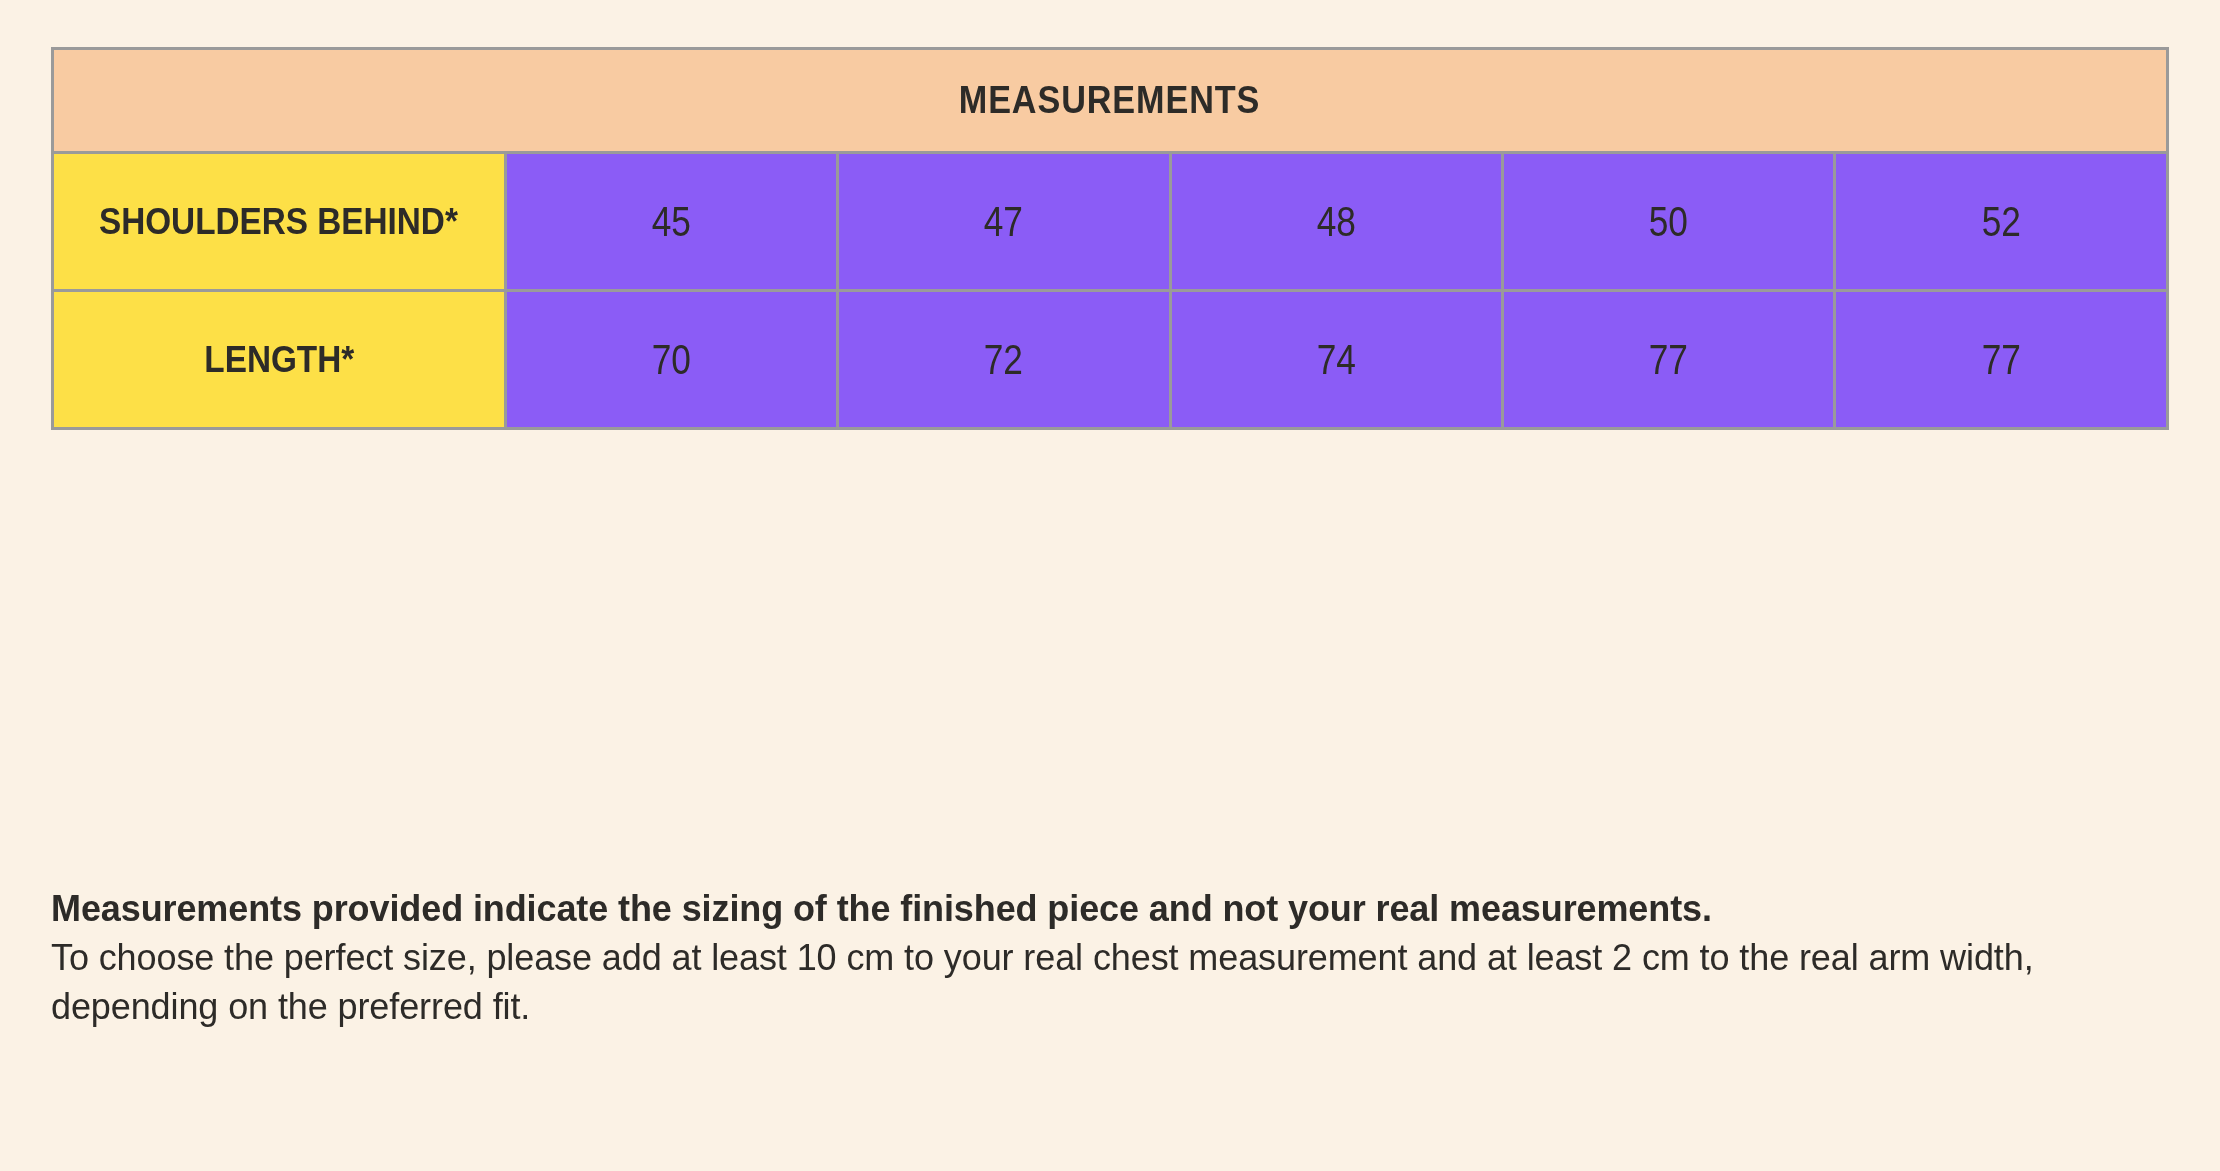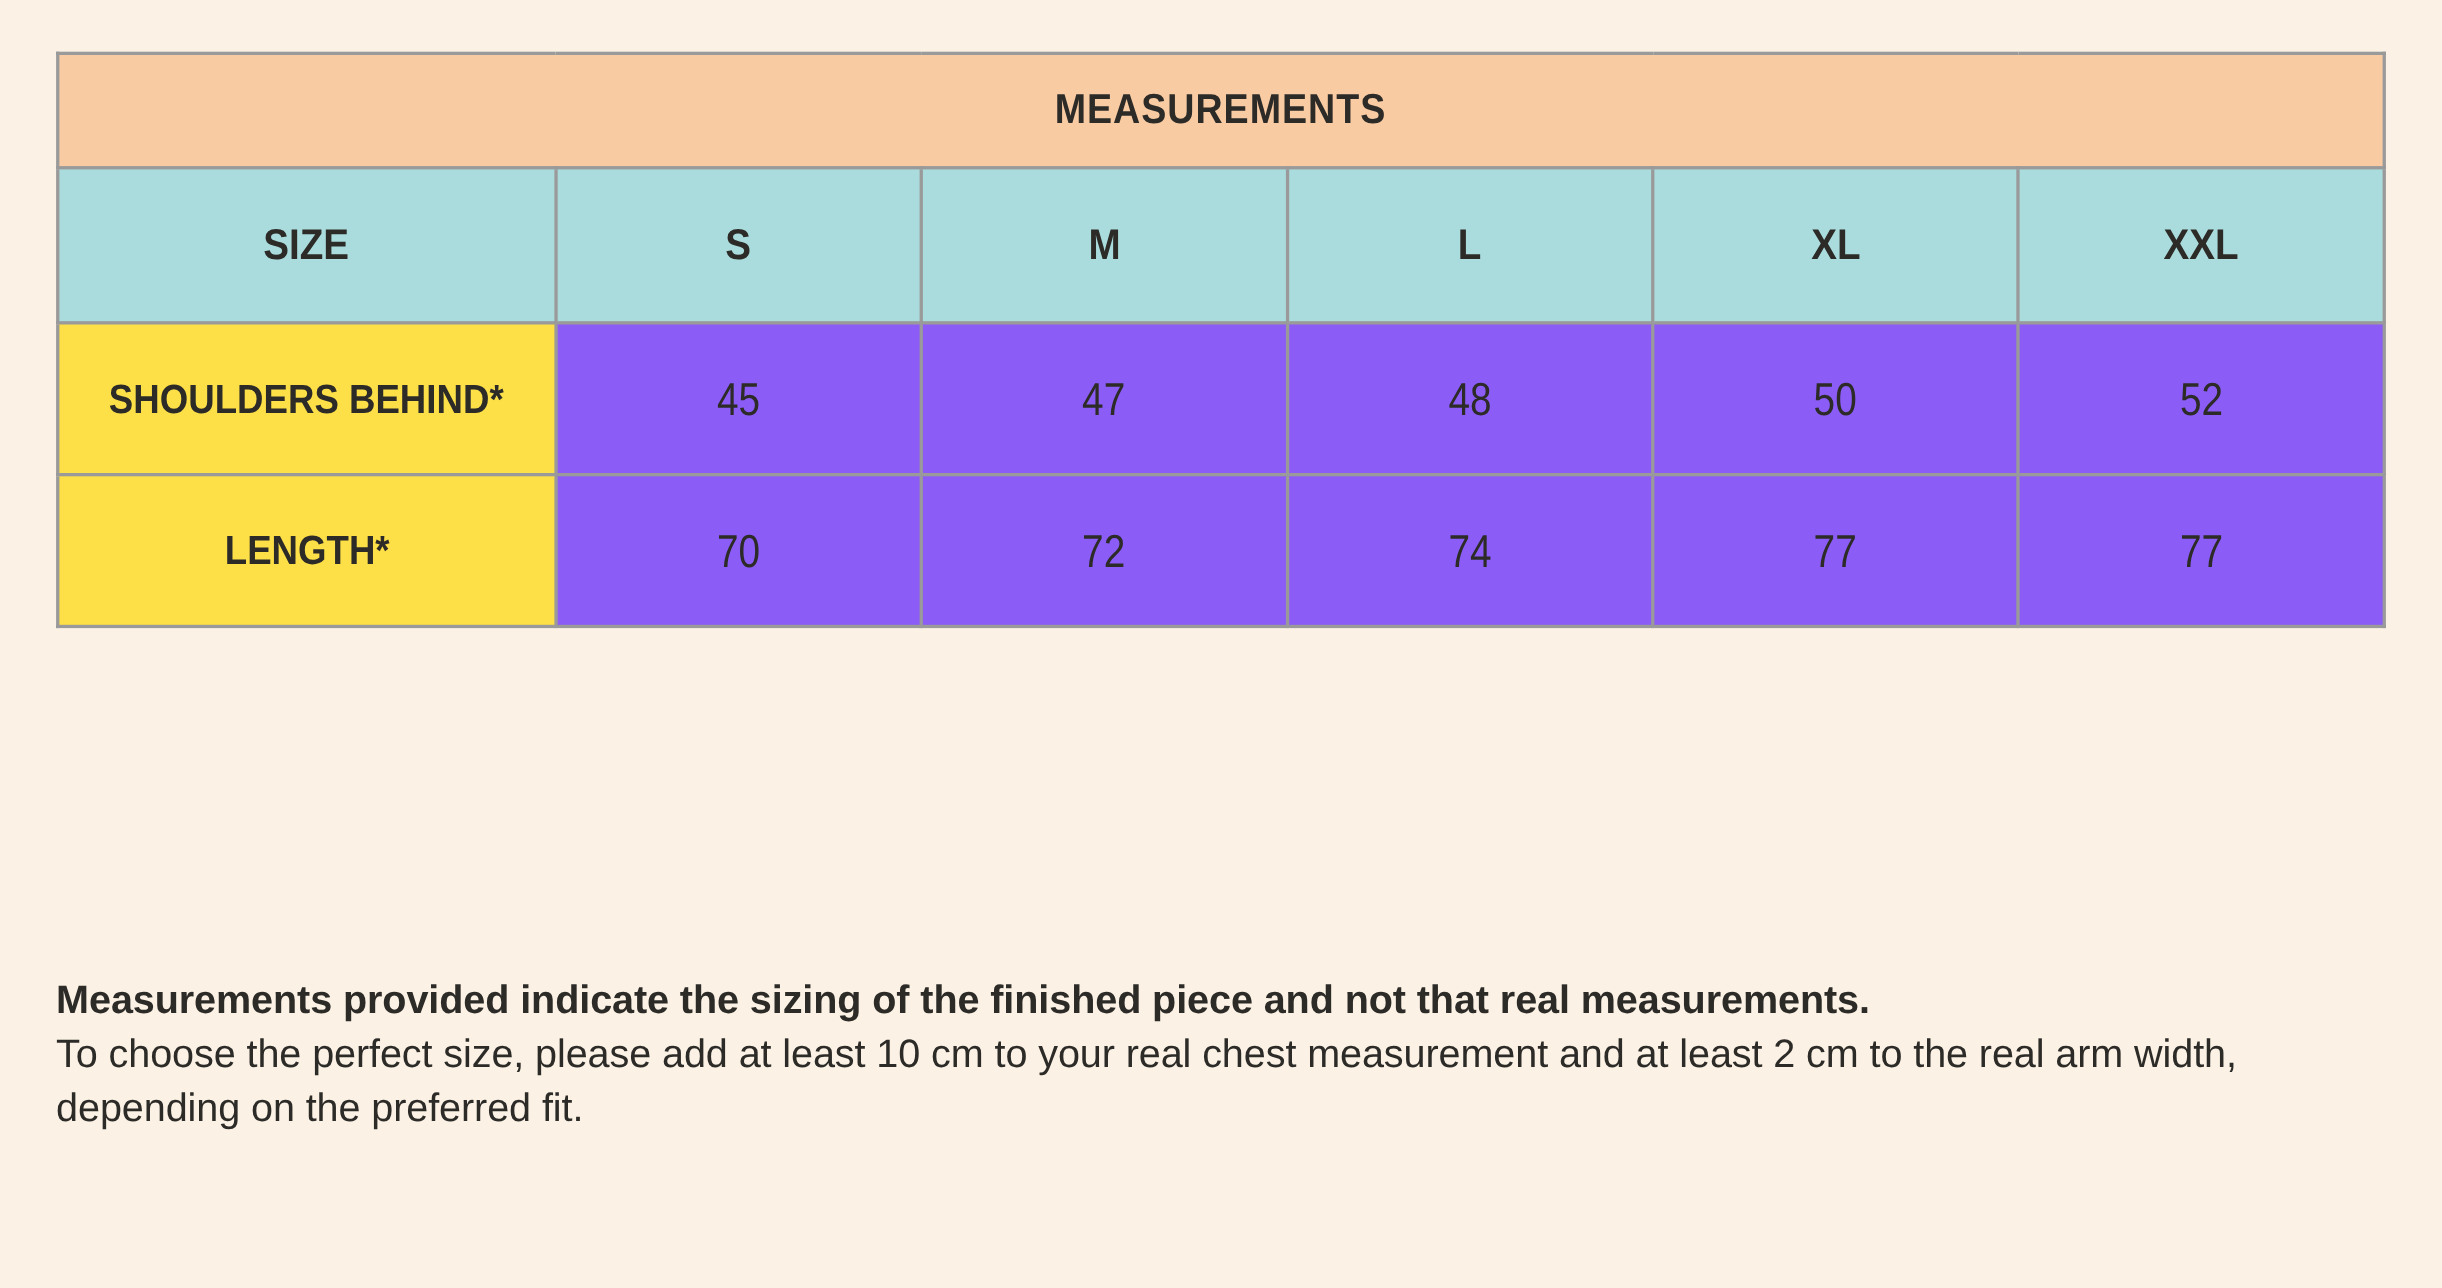--- a/index.html
+++ b/index.html
@@ -74,28 +74,20 @@
       <col style="width: 15.72%;">
       <col style="width: 15.72%;">
       <col style="width: 15.72%;">
     </colgroup>
   <thead>
     <tr>
       <th class="title-cell" colspan="6">
         <span class="condb">MEASUREMENTS</span>
       </th>
     </tr>
-    <tr id="header-row">
-        <th class="header-cell"><span class="condb">SIZE</span></th>
-        <th class="header-cell"><span class="condb">S</span></th>
-        <th class="header-cell"><span class="condb">M</span></th>
-        <th class="header-cell"><span class="condb">L</span></th>
-        <th class="header-cell"><span class="condb">XL</span></th>
-        <th class="header-cell"><span class="condb">XXL</span></th>
-      </tr>
   </thead>
   <tbody id="table-body">
       <tr class="data-row">
         <td class="label-cell"><span class="condb">SHOULDERS BEHIND*</span></td>
         <td class="value-cell"><span class="cond">45</span></td>
         <td class="value-cell"><span class="cond">47</span></td>
         <td class="value-cell"><span class="cond">48</span></td>
         <td class="value-cell"><span class="cond">50</span></td>
         <td class="value-cell"><span class="cond">52</span></td>
       </tr>
@@ -104,15 +96,15 @@
         <td class="value-cell"><span class="cond">70</span></td>
         <td class="value-cell"><span class="cond">72</span></td>
         <td class="value-cell"><span class="cond">74</span></td>
         <td class="value-cell"><span class="cond">77</span></td>
         <td class="value-cell"><span class="cond">77</span></td>
       </tr>
     </tbody>
 </table>
 
 <section class="notes">
-  <p class="bold-note">Measurements provided indicate the sizing of the finished piece and not that real measurements.</p>
+  <p class="bold-note">Measurements provided indicate the sizing of the finished piece and not your real measurements.</p>
   <p class="body-note">To choose the perfect size, please add at least 10 cm to your real chest measurement and at least 2 cm to the real arm width, depending on the preferred fit.</p>
 </section>
 
 </body></html>

